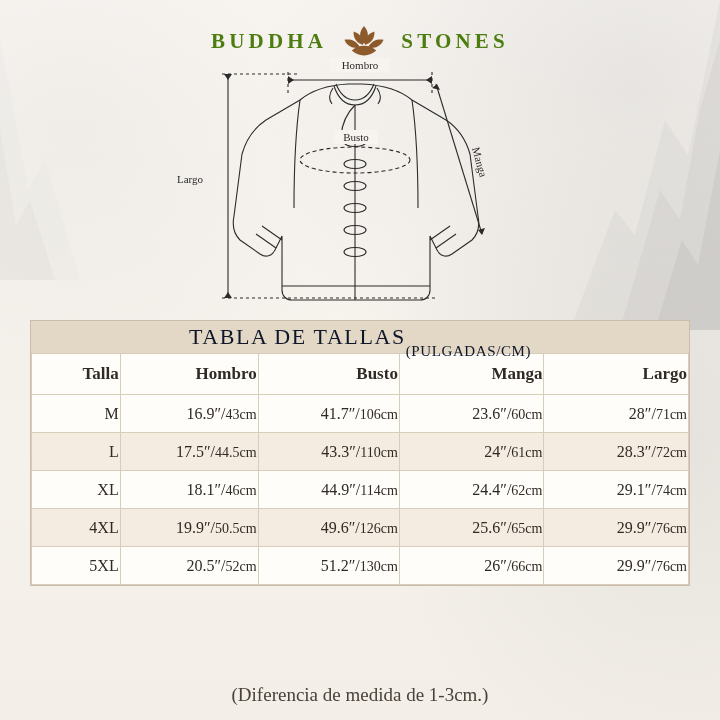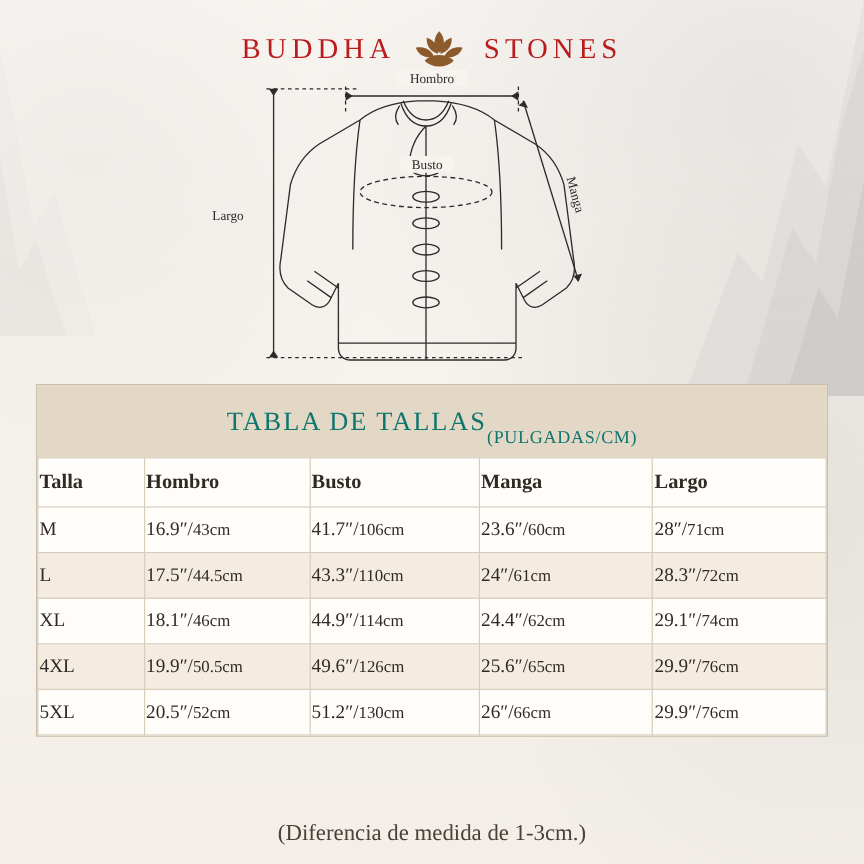--- a/index.html
+++ b/index.html
@@ -26,49 +26,49 @@
   }
 
   
   .brand{
     position:absolute;top:20px;left:0;width:720px;
     display:flex;align-items:center;justify-content:center;gap:14px;
     z-index:5;
   }
   .brand-word{
     font-family:"Liberation Serif", serif;
-    font-size:24px;letter-spacing:4.2px;color:#b91c1c;font-weight:400;
+    font-size:21px;letter-spacing:4.2px;color:#4d7c0f;font-weight:700;
   }
   .lotus{width:46px;height:42px;}
 
   
   .illus{
     position:absolute;left:0;top:58px;width:720px;height:258px;z-index:4;
   }
 
   
   .table-wrap{
     position:absolute;left:30px;top:320px;width:660px;
     border:1px solid #c9bca8;
     background:#fffdfa;
     z-index:6;
     box-sizing:border-box;
   }
   .tbl-title{
     background:#e3d7c5;
-    height:60px;
+    height:32px;
     display:flex;align-items:center;justify-content:center;
-    color:#0f766e;
+    color:#0f172a;
   }
   .tbl-title .t-main{font-size:22px;letter-spacing:1.6px;font-family:"Liberation Serif", serif;}
   .tbl-title .t-sub{font-size:15px;letter-spacing:.6px;font-family:"Liberation Serif", serif;margin-top:28px;}
   table{border-collapse:collapse;width:100%;table-layout:fixed;}
   th,td{
     border:1px solid #d8cdbb;
-    text-align:left;
+    text-align:right;
     color:#2f2a24;
     font-family:"Liberation Serif", serif;
   }
   thead th{
     height:38px;font-size:17px;font-weight:700;background:#fffdfa;
   }
   tbody td{height:35px;font-size:16px;}
   tbody tr:nth-child(even){background:#f4ece1;}
   tbody tr:nth-child(odd){background:#fffdfa;}
   td .cm{font-size:14px;margin-top:10px;}

